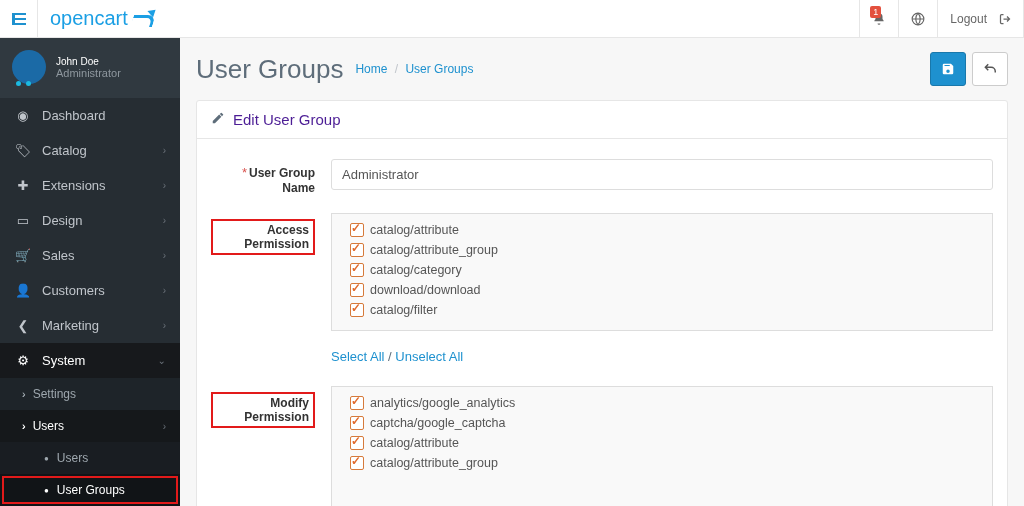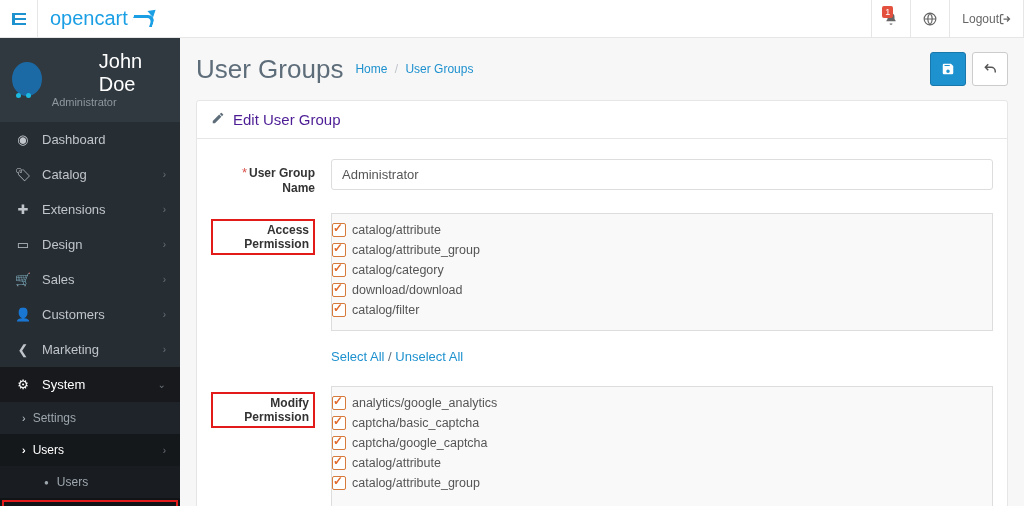--- a/index.html
+++ b/index.html
@@ -4,27 +4,27 @@
 <style>
   * { box-sizing: border-box; margin: 0; padding: 0; }
   body { font-family: -apple-system, "Helvetica Neue", Arial, sans-serif; font-size: 13px; color: #5e6d7a; background: #fff; width: 1024px; height: 506px; overflow: hidden; }
   .topbar { height: 38px; border-bottom: 1px solid #e6e6e6; display: flex; align-items: center; }
   .topbar .menu-toggle { width: 38px; height: 38px; display:flex; align-items:center; justify-content:center; border-right: 1px solid #e6e6e6; cursor:pointer; color:#1e91cf; }
   .topbar .logo { padding: 0 12px; font-weight: normal; font-size: 20px; color: #1b9fe4; letter-spacing: 0; display:flex; align-items:center; }
   .topbar .spacer { flex: 1; }
   .topbar .tb-btn { height:38px; padding:0 12px; display:flex; align-items:center; justify-content:center; border-left:1px solid #e6e6e6; cursor:pointer; color:#666; position:relative; }
   .topbar .tb-btn:last-child{ border-right:1px solid #e6e6e6;}
   .badge-notif { position:absolute; top:6px; left:10px; background:#e3503e; color:#fff; font-size:9px; line-height:10px; padding:1px 3px; border-radius:2px; }
-  .logout-text { margin-right:0; font-size:12px; color:#666; }
+  .logout-text { margin-right:12px; font-size:12px; color:#666; }
   .layout { display: flex; height: calc(506px - 38px); }
   .sidebar { width: 180px; background: #262d33; color: #c0c5cb; display:flex; flex-direction:column; }
   .user-block { padding: 12px 12px 14px 12px; display:flex; align-items:center; background:#303940; }
   .user-avatar { width:34px; height:34px; border-radius:50%; background:#1b6aa6; margin-right:10px; position:relative;}
   .user-avatar::after{content:""; position:absolute; bottom:-2px; left:4px; width:5px; height:5px; background:#1bbae1; border-radius:50%; box-shadow: 10px 0 #1bbae1;}
-  .user-name { font-size:20px; color:#fff;margin-left:47px; }
+  .user-name { font-size:10px; color:#fff; }
   .user-role { font-size:11px; color:#8e979e; }
   .nav { list-style:none; }
   .nav li { }
   .nav a.primary { display:flex; align-items:center; padding:10px 14px; color:#c0c5cb; text-decoration:none; cursor:pointer; font-size:13px; }
   .nav a.primary.active { background:#17191c; color:#fff; }
   .nav .chev { margin-left:auto; font-size:10px; color:#6a7179; }
   .nav .ic { width:18px; text-align:center; margin-right:10px; font-size:13px;}
   .nav .sub { list-style:none; background:#1e2429; }
   .nav .sub a { display:flex; align-items:center; padding:9px 14px 9px 22px; color:#9ea7ae; cursor:pointer; text-decoration:none; font-size:12px;}
   .nav .sub a.active { background:#15181b; color:#fff; }
@@ -45,21 +45,21 @@
   .panel { border:1px solid #e6e6e6; border-radius:3px; background:#fff; }
   .panel-head { padding:10px 14px; border-bottom:1px solid #e6e6e6; display:flex; align-items:center; font-size:15px; color:#4c1d95; }
   .panel-head .ic{ margin-right:8px; width:auto;}
   .panel-body { padding:20px 14px 30px 14px; }
   .form-row { display:flex; align-items:flex-start; margin-bottom:18px; }
   .form-label-col { width:120px; flex-shrink:0; text-align:right; padding-right:16px; padding-top:6px;}
   .form-label { font-size:12px; font-weight:bold; color:#333; }
   .required-star { color:#d9534f; margin-right:2px;}
   .form-control { flex:1; }
   input.text { width:100%; padding:7px 10px; border:1px solid #ddd; border-radius:3px; font-size:13px; color:#555; }
-  .perm-box { flex:1; border:1px solid #ddd; background:#f9f9f9; height:118px; overflow-y:scroll; padding:6px 0; position:relative;}
+  .perm-box { flex:1; border:1px solid #ddd; background:#f9f9f9; height:118px; overflow-y:scroll; padding:6px 18px; position:relative;}
   .perm-box.tall{ height:130px; }
   .perm-item { display:flex; align-items:center; padding:3px 0; font-size:12.5px; color:#555;}
   .perm-item input[type=checkbox]{ appearance:none; width:14px; height:14px; margin-right:6px; position:relative; cursor:pointer;}
   .perm-item input[type=checkbox]::before{content:""; position:absolute; inset:0; border:1px solid #d67a3b; border-radius:2px; background:#fff;}
   .perm-item input[type=checkbox]:checked::after{content:"✓"; position:absolute; left:1px; top:-2px; font-size:12px; color:#e06a2c; font-weight:bold;}
   .select-links { margin-top:8px; font-size:13px; margin-left:120px;}
   .select-links a{ color:#1e91cf; text-decoration:none; cursor:pointer;}
   .sidebar ::-webkit-scrollbar{width:0;}
   .bull{font-size:8px; margin-right:8px;}
   .dbl{letter-spacing:-3px; font-size:10px; margin-right:10px;}
@@ -277,24 +277,20 @@
           <div class="form-label-col">
             <span class="form-label hl-red-label">Modify Permission</span>
           </div>
           <div class="perm-box tall" id="modify-box">
               <label class="perm-item">
                 <input type="checkbox" checked="" style="">
                 <span>analytics/google_analytics</span>
               </label>
               <label class="perm-item">
                 <input type="checkbox" checked="" style="">
-                <span>captcha/basic_captcha</span>
-              </label>
-              <label class="perm-item">
-                <input type="checkbox" checked="" style="">
                 <span>captcha/google_captcha</span>
               </label>
               <label class="perm-item">
                 <input type="checkbox" checked="" style="">
                 <span>catalog/attribute</span>
               </label>
               <label class="perm-item">
                 <input type="checkbox" checked="" style="">
                 <span>catalog/attribute_group</span>
               </label>

